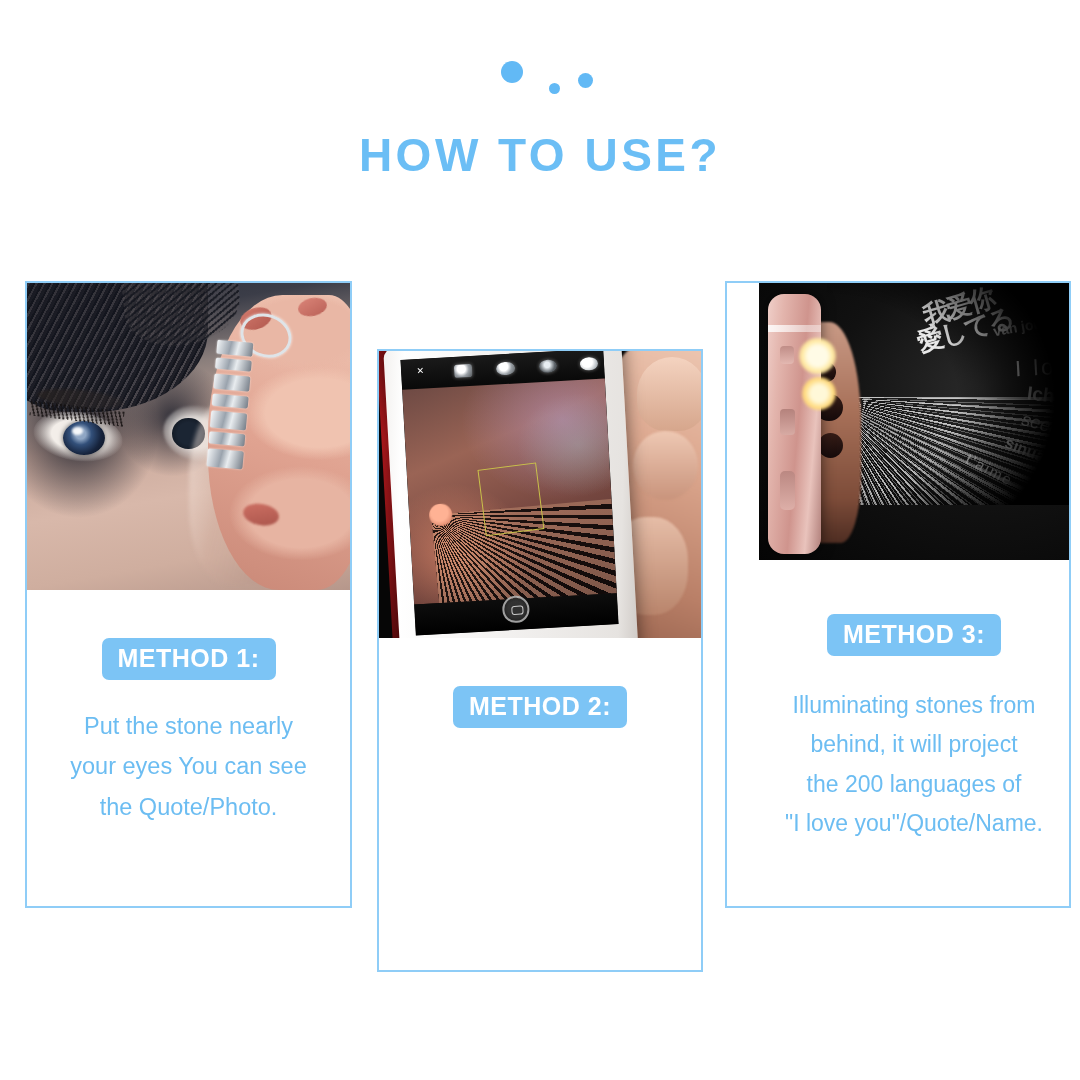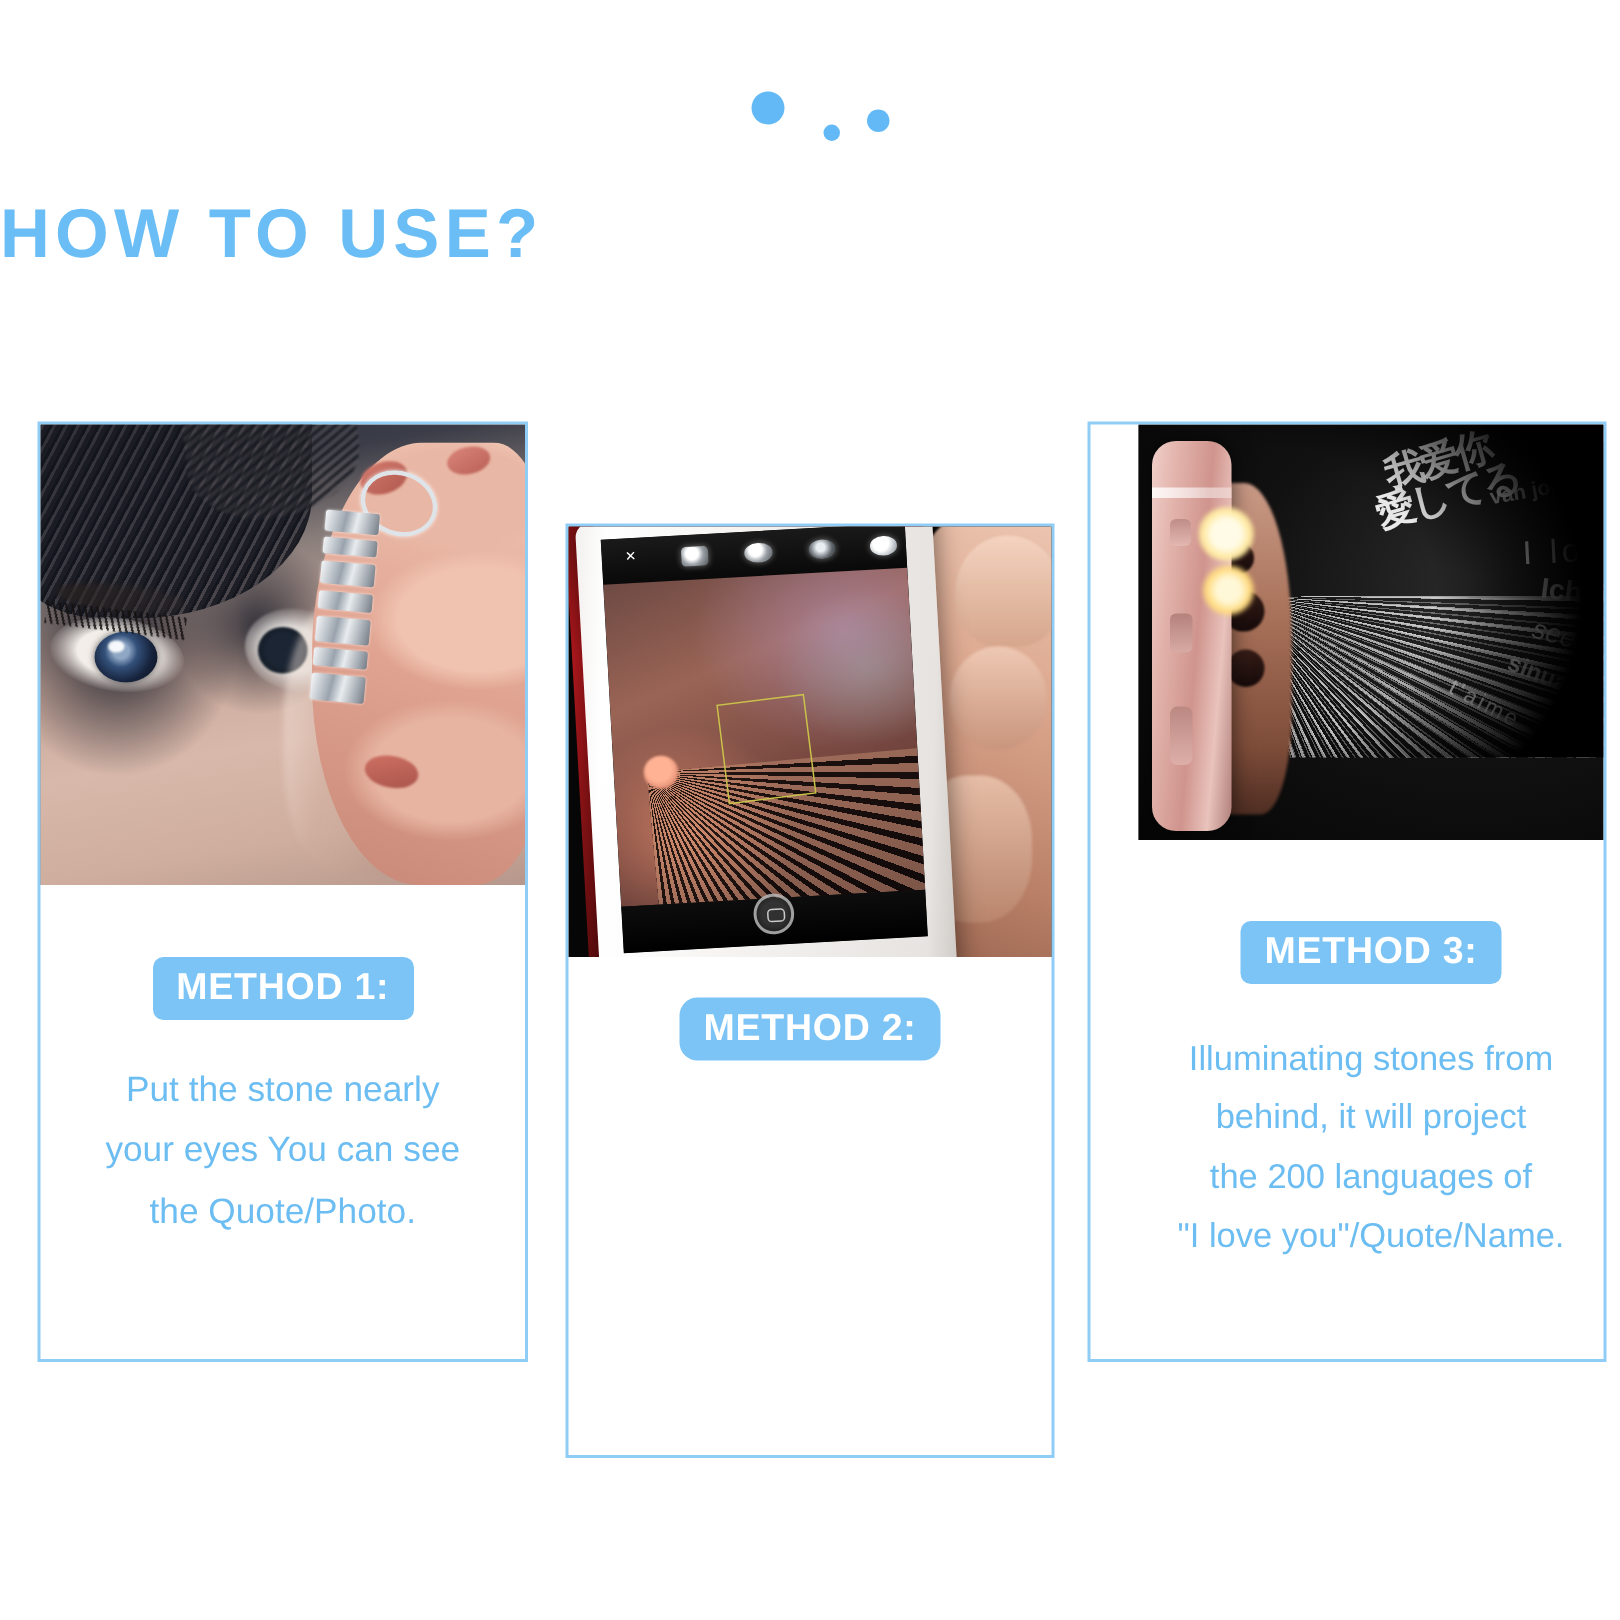--- a/index.html
+++ b/index.html
@@ -17,20 +17,21 @@
   .dot { position:absolute; border-radius:50%; }
   .dot-lg { width:22px; height:22px; left:501px; top:61px; }
   .dot-sm { width:11px; height:11px; left:549px; top:83px; }
   .dot-md { width:15px; height:15px; left:578px; top:73px; }
 
   
   .page-title {
     position:absolute;
     left:0; top:130px;
     width:1080px;
+    text-align:center;
     font-size:46px;
     font-weight:bold;
     letter-spacing:3.5px;
     line-height:1.1;
   }
 
   
   .card {
     position:absolute;
     border:2px solid #8FCDF7;
@@ -61,21 +62,21 @@
     background:#7CC4F5;
     color:#ffffff;
     font-size:25px;
     font-weight:bold;
     letter-spacing:0.5px;
     padding:6px 16px 7px;
     border-radius:7px;
     line-height:1.15;
   }
   .card-1 .badge { margin-top:48px; }
-  .card-2 .badge { margin-top:27px;border-radius:12px; }
+  .card-2 .badge { margin-top:48px; }
   .card-3 .badge { margin-top:54px; }
 
   .desc {
     color:#6CBDF2;
     font-size:23.5px;
     line-height:1.72;
     margin-top:26px;
     white-space:pre-line;
   }
   .card-3 .desc { margin-top:30px; font-size:23px; }

